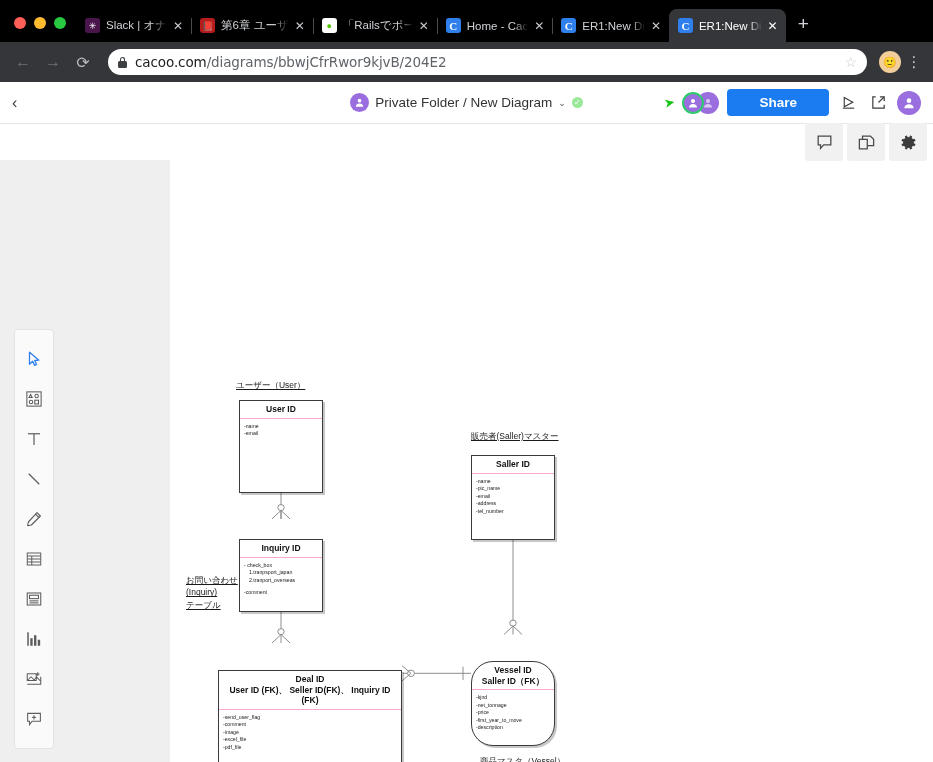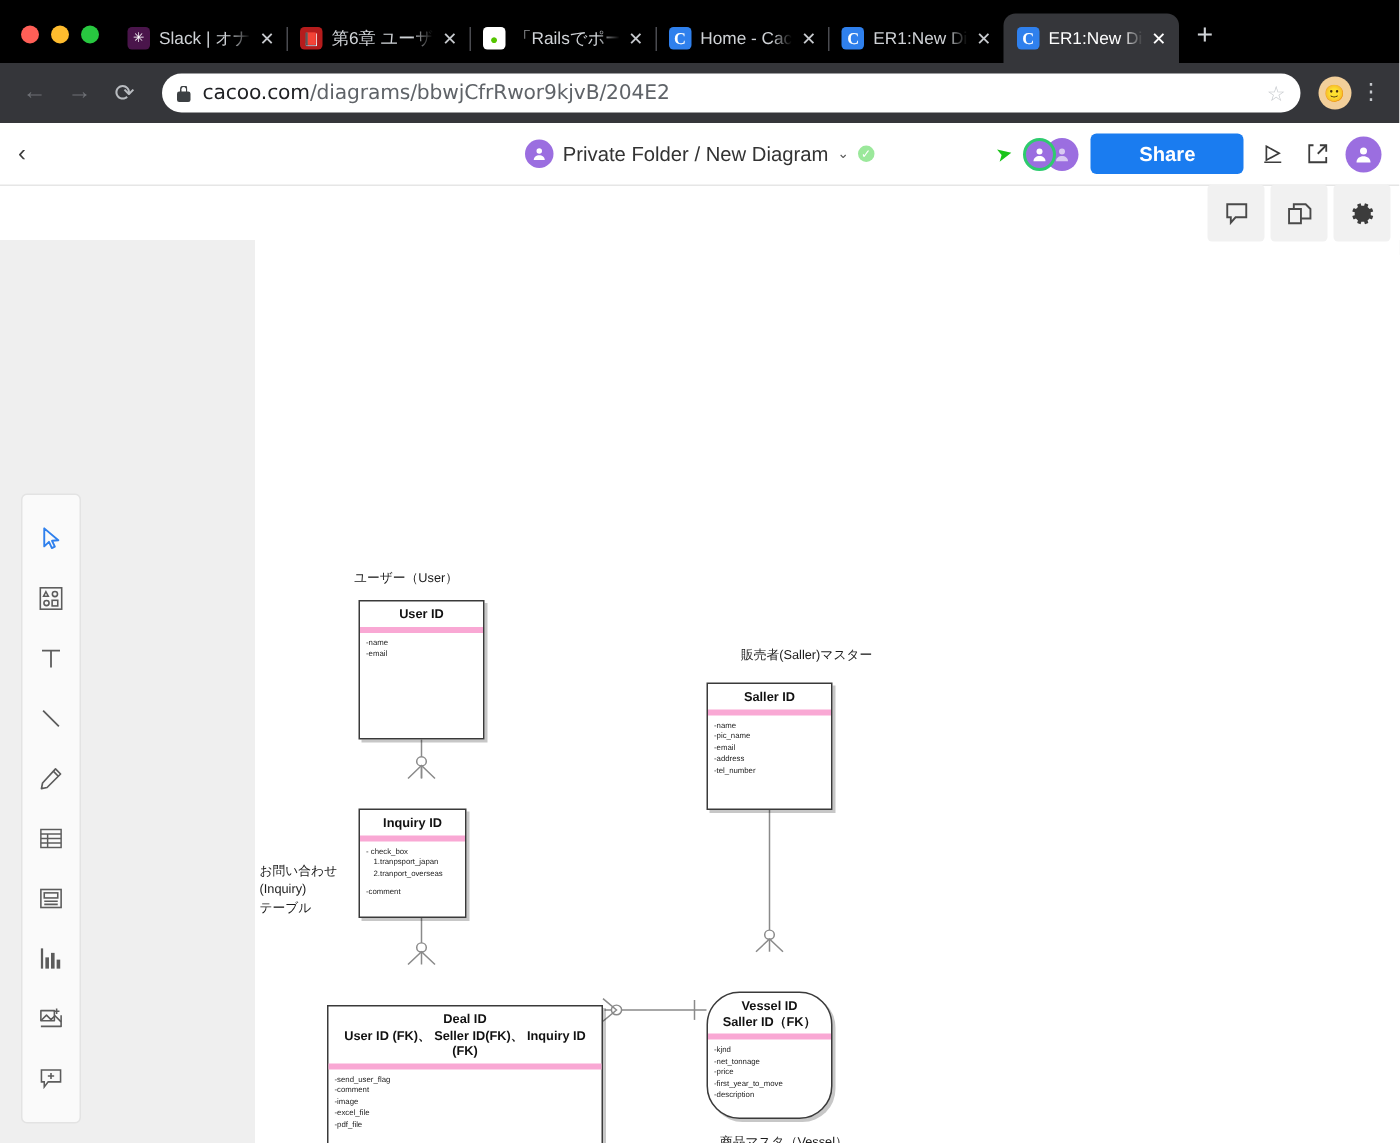--- a/index.html
+++ b/index.html
@@ -156,29 +156,29 @@
   }
   .tool.active { color: #2f80ed; }
 
   
   .diagram { position: absolute; inset: 0; }
   .ent {
     position: absolute; background: #fff; border: 1px solid #3a3a3a;
     box-shadow: 2px 2px 0 rgba(0,0,0,0.22);
   }
   .ent-head {
-    border-bottom: 4px solid #f9a8d4; text-align: center;
+    border-bottom: 1px solid #f9a8d4; text-align: center;
     font-size: 8.5px; font-weight: bold; color: #111;
     padding: 3px 2px 3px; line-height: 1.25;
   }
   .ent-body { padding: 4px 4px 0 4px; }
   .attr { font-size: 5.2px; color: #222; line-height: 1.45; white-space: nowrap; }
   .attr.ind { padding-left: 5px; }
   .attr.gap { margin-top: 5px; }
-  .caption { position: absolute; font-size: 8.5px; color: #1a1a1a; line-height: 1.45; white-space: pre; }
+  .caption { position: absolute; font-size: 8.5px; color: #1a1a1a; line-height: 1.45; white-space: pre; text-decoration: underline; }
 
   svg.links { position: absolute; inset: 0; width: 100%; height: 100%; pointer-events: none; }
 </style>
 </head>
 <body>
 
 <div class="browser">
 
   <div class="tabstrip">
     <div class="traffic">
@@ -360,44 +360,44 @@
 
         <div class="ent" style="left:239px; top:240px; width:84px; height:93px;">
           <div class="ent-head">User ID</div>
           <div class="ent-body">
             <div class="attr">-name</div>
             <div class="attr">-email</div>
           </div>
         </div>
         <div class="caption" style="left:236px; top:219px;">ユーザー（User）</div>
 
-        <div class="ent" style="left:239px; top:379px; width:72px; height:73px;">
+        <div class="ent" style="left:239px; top:379px; width:84px; height:73px;">
           <div class="ent-head">Inquiry ID</div>
           <div class="ent-body">
             <div class="attr">- check_box</div>
             <div class="attr ind">1.tranpsport_japan</div>
             <div class="attr ind">2.tranport_overseas</div>
             <div class="attr gap">-comment</div>
           </div>
         </div>
-        <div class="caption" style="left:173px; top:414px;">お問い合わせ
+        <div class="caption" style="left:186px; top:414px;">お問い合わせ
 (Inquiry)
 テーブル</div>
 
         <div class="ent" style="left:471px; top:295px; width:84px; height:85px;">
           <div class="ent-head">Saller ID</div>
           <div class="ent-body">
             <div class="attr">-name</div>
             <div class="attr">-pic_name</div>
             <div class="attr">-email</div>
             <div class="attr">-address</div>
             <div class="attr">-tel_number</div>
           </div>
         </div>
-        <div class="caption" style="left:494px; top:270px;">販売者(Saller)マスター</div>
+        <div class="caption" style="left:471px; top:270px;">販売者(Saller)マスター</div>
 
         <div class="ent" style="left:218px; top:510px; width:184px; height:100px;">
           <div class="ent-head">
             <div>Deal ID</div>
             <div>User ID (FK)、 Seller ID(FK)、 Inquiry ID (FK)</div>
           </div>
           <div class="ent-body">
             <div class="attr">-send_user_flag</div>
             <div class="attr">-comment</div>
             <div class="attr">-image</div>

